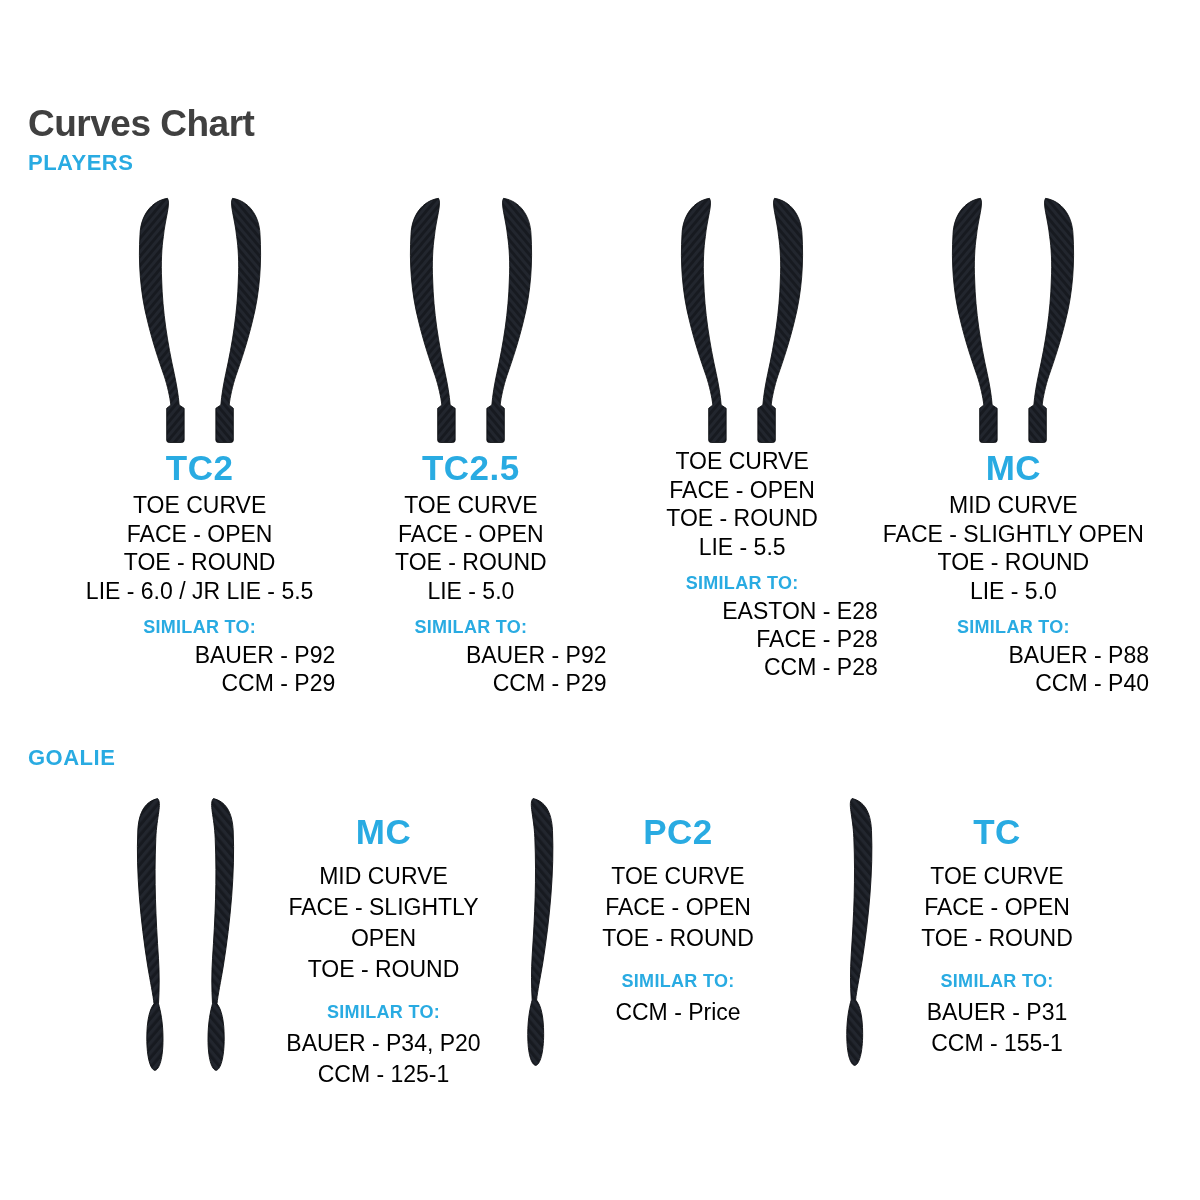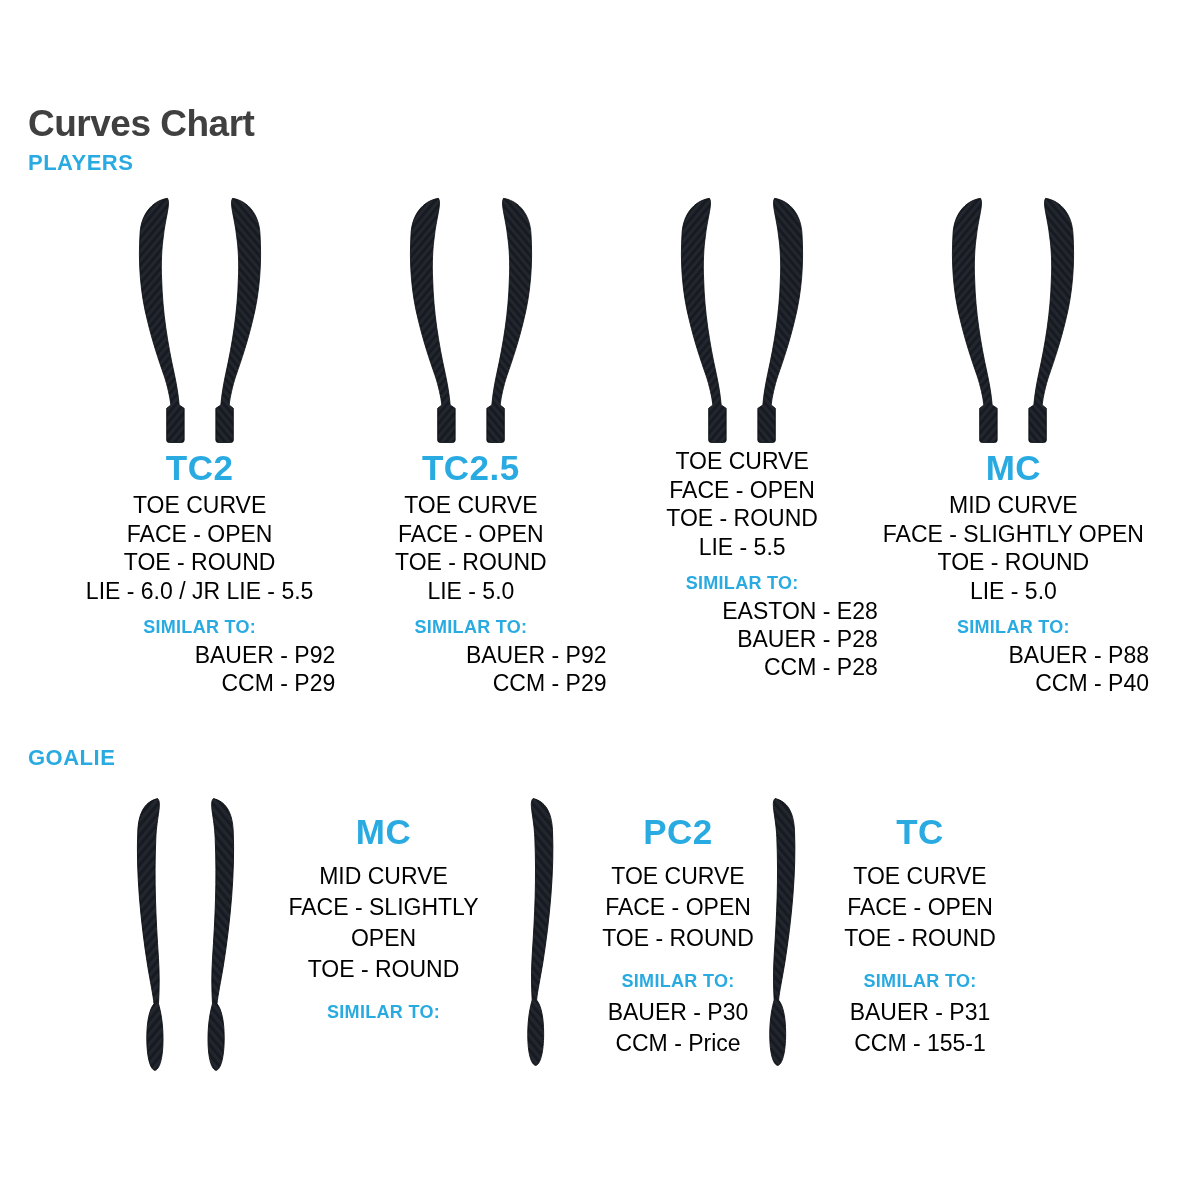--- a/index.html
+++ b/index.html
@@ -32,21 +32,21 @@
   .p-specs { margin-top: 2px; }
   .similar-label {
     margin-top: 8px; font-size: 18px; line-height: 28px;
     font-weight: bold; color: #29abe2; letter-spacing: 0.3px;
   }
   .p-sims .spec { line-height: 28px; text-align: right; }
 
   .g-card { position: absolute; top: 795px; display: flex; align-items: flex-start; }
   .g-card-mc  { left: 118px; }
   .g-card-pc2 { left: 510px; }
-  .g-card-tc  { left: 752px; }
+  .g-card-tc  { left: 829px; }
   .g-text { text-align: center; }
   .g-card-mc  .g-text { width: 245px; margin-left: 8px; }
   .g-card-pc2 .g-text { width: 200px; margin-left: 6px; }
   .g-card-tc  .g-text { width: 200px; margin-left: 6px; }
   .g-title {
     margin-top: 16px; font-size: 35px; line-height: 42px;
     font-weight: bold; color: #29abe2; letter-spacing: 0.5px;
   }
   .g-specs { margin-top: 8px; }
   .g-specs .spec, .g-sims .spec { line-height: 31px; }
@@ -122,21 +122,21 @@
     </svg>
     <div class="p-specs">
       <div class="spec">TOE CURVE</div>
       <div class="spec">FACE - OPEN</div>
       <div class="spec">TOE - ROUND</div>
       <div class="spec">LIE - 5.5</div>
     </div>
     <div class="similar-label">SIMILAR TO:</div>
     <div class="p-sims">
       <div class="spec">EASTON - E28</div>
-      <div class="spec">BAUER - P28</div>
+      <div class="spec">FACE - P28</div>
       <div class="spec">CCM - P28</div>
     </div>
   </div>
 
   <div class="p-col">
     <svg class="pair" width="150" height="250" viewBox="0 0 180 300">
       <use href="#playerBlade"></use>
       <use href="#playerBlade" transform="translate(180 0) scale(-1 1)"></use>
     </svg>
     <div class="curve-title">MC</div>
@@ -163,37 +163,40 @@
     <use href="#goalieBlade" transform="translate(150 0) scale(-1 1)"></use>
   </svg>
   <div class="g-text">
     <div class="g-title">MC</div>
     <div class="g-specs">
       <div class="spec">MID CURVE</div>
       <div class="spec">FACE - SLIGHTLY OPEN</div>
       <div class="spec">TOE - ROUND</div>
     </div>
     <div class="g-similar-label">SIMILAR TO:</div>
+    <div class="g-sims">
+      <div class="spec">BAUER - P34, P20</div>
+      <div class="spec">CCM - 125-1</div>
+    </div>
   </div>
 </div>
 
 <div class="g-card g-card-pc2">
   <svg width="62" height="274" viewBox="0 0 70 310">
     <use href="#goalieBlade" transform="translate(70 0) scale(-1 1)"></use>
   </svg>
   <div class="g-text">
     <div class="g-title">PC2</div>
     <div class="g-specs">
       <div class="spec">TOE CURVE</div>
       <div class="spec">FACE - OPEN</div>
       <div class="spec">TOE - ROUND</div>
     </div>
     <div class="g-similar-label">SIMILAR TO:</div>
     <div class="g-sims">
-      <div class="spec">BAUER - P30</div>
       <div class="spec">CCM - Price</div>
     </div>
   </div>
 </div>
 
 <div class="g-card g-card-tc">
   <svg width="62" height="274" viewBox="0 0 70 310">
     <use href="#goalieBlade" transform="translate(70 0) scale(-1 1)"></use>
   </svg>
   <div class="g-text">

